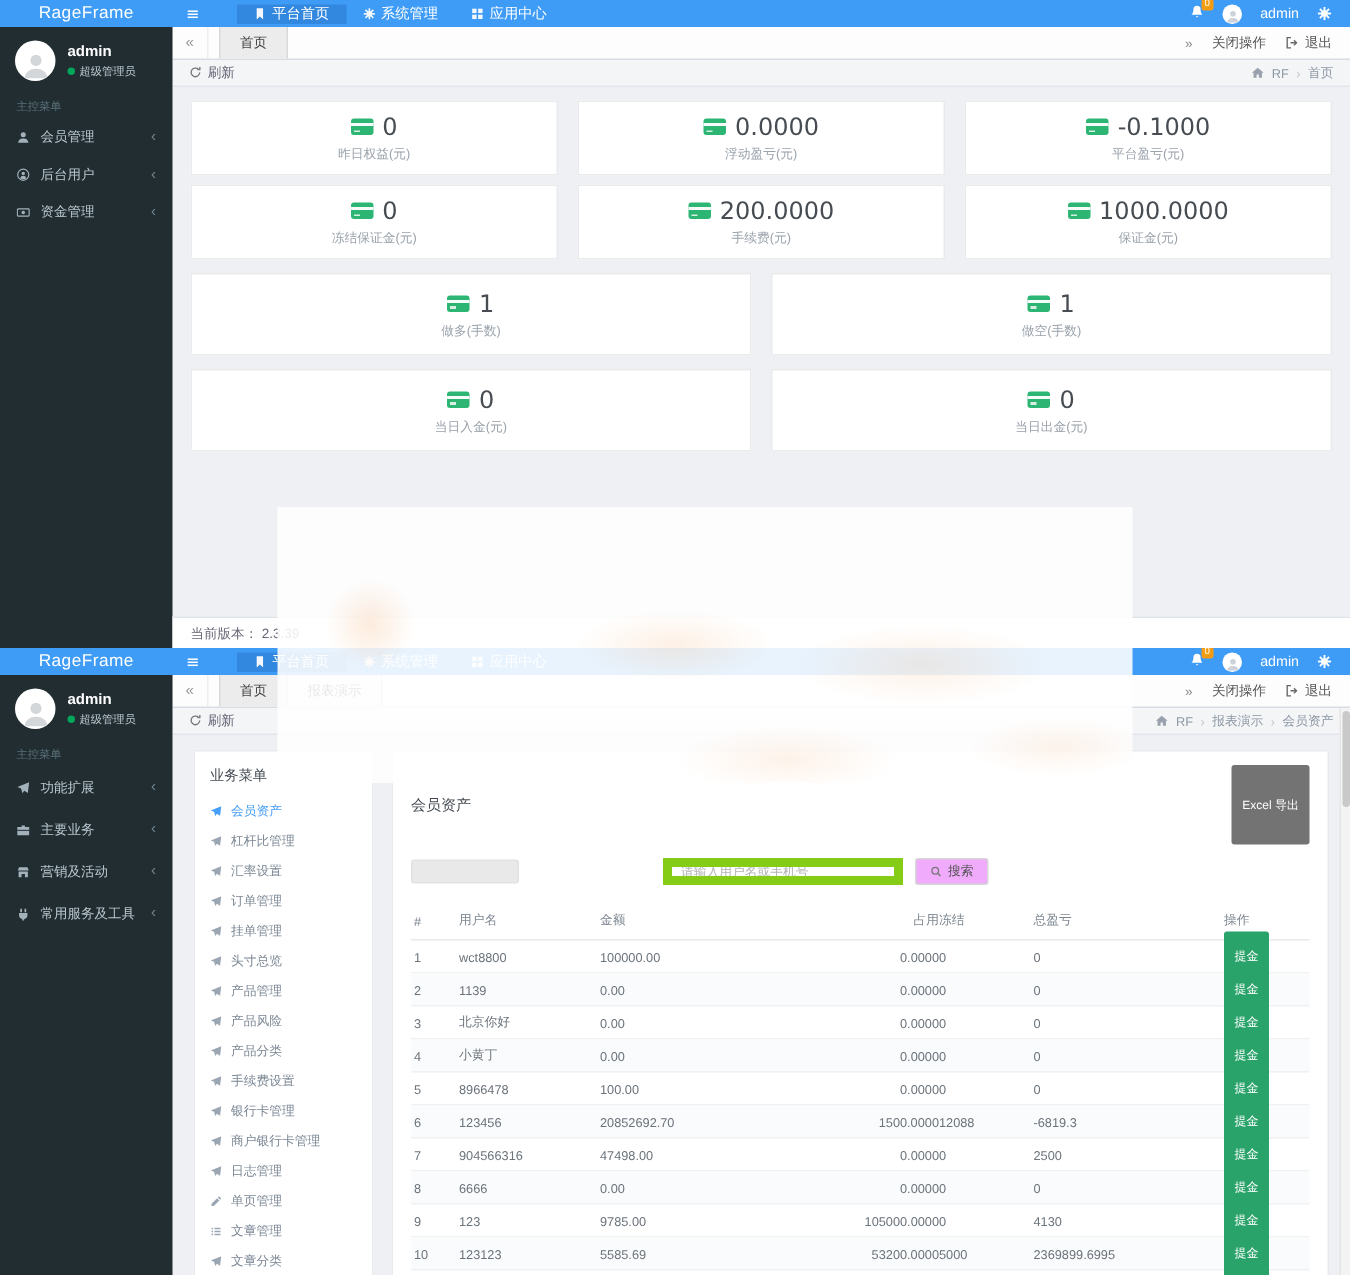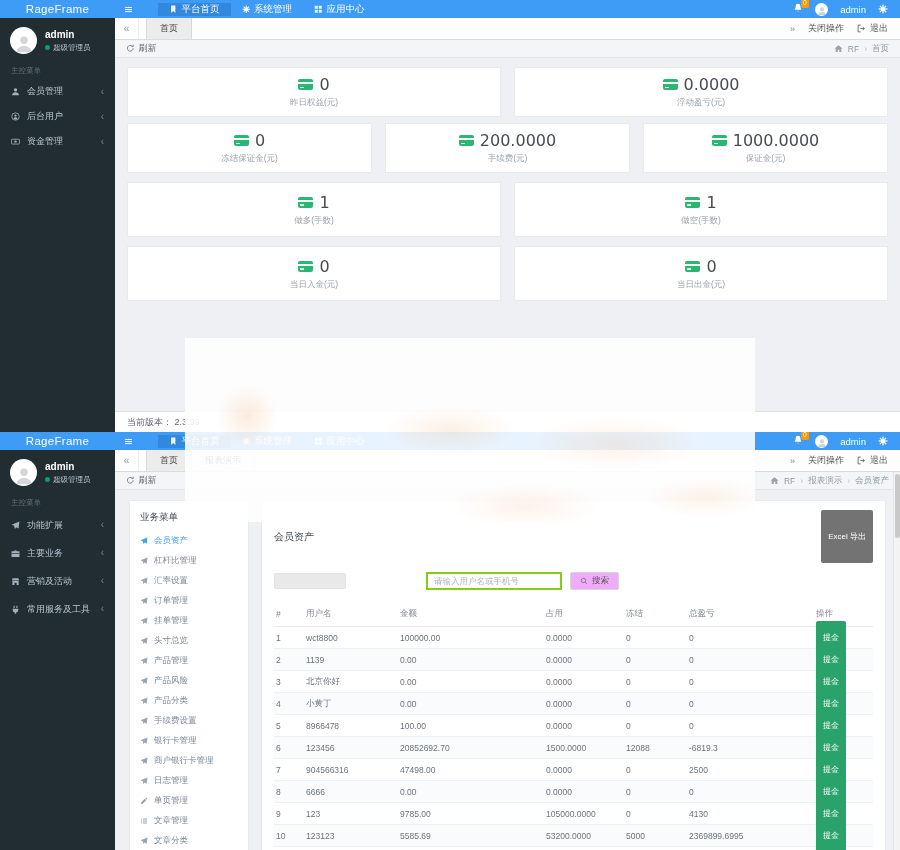--- a/index.html
+++ b/index.html
@@ -81,33 +81,33 @@
 .menu-item{display:flex;align-items:center;gap:6px;padding:4px 10px;font-size:8.5px;color:#7b8794;cursor:pointer;white-space:nowrap;}
 .menu-item .icon{font-size:8px;color:#9aa6b2;flex:none;}
 .menu-item.active,.menu-item.active .icon{color:#459ef7;}
 .main-panel{flex:1;margin-left:12px;background:#fff;border:1px solid #e9eaec;padding:9px 12px 12px;}
 .panel-head{display:flex;align-items:center;justify-content:space-between;}
 .panel-title{font-size:10px;color:#454b52;}
 .excel-btn{background:#737373;color:#fff;font-size:8px;padding:21px 7px;border-radius:2px;border:none;cursor:pointer;}
 .filters{display:flex;align-items:center;margin:9px 0 12px;}
 .filter-select{width:72px;height:16px;background:#e9e9e9;border:1px solid #e2e2e2;border-radius:2px;cursor:pointer;}
 .search-group{display:flex;align-items:center;margin-left:80px;}
-.search-input{width:136px;height:18px;border:2px solid #84cc16;font-size:8.5px;padding:0 6px;color:#666;outline:none;font-family:inherit;}
+.search-input{width:160px;height:18px;border:6px solid #84cc16;font-size:8.5px;padding:0 6px;color:#666;outline:none;font-family:inherit;margin-left:16px;}
 .search-input::placeholder{color:#b3b3b3;}
 .search-btn{height:18px;margin-left:8px;border:1px solid #d6d6d6;background:#f0abfc;display:flex;align-items:center;gap:4px;font-size:8.5px;color:#555;padding:0 9px;border-radius:2px;cursor:pointer;}
 .search-btn .icon{font-size:8px;color:#777;}
 
 .thead,.trow{display:flex;align-items:center;}
 .thead{color:#7e8791;font-size:8.5px;padding:6px 0;border-bottom:1px solid #e7e9ec;}
 .trow{font-size:8.5px;color:#6b737b;height:22px;border-bottom:1px solid #f0f1f3;}
 .trow:nth-child(even){background:#fafbfc;}
 .c0{width:32px;padding-left:2px;flex:none;}
 .c1{width:94px;flex:none;}
 .c2{width:146px;flex:none;}
-.c3{width:80px;flex:none;}
+.c3{width:80px;flex:none;text-align:right;}
 .c4{width:63px;flex:none;}
 .c5{width:127px;flex:none;}
 .c6{flex:1;}
 .action-btn{background:#29a36a;color:#fff;border:none;font-size:8px;padding:11px 7px;border-radius:2px;cursor:pointer;}
 
 .pagination{display:flex;align-items:center;gap:4px;margin-top:12px;font-size:8.5px;color:#888;}
 .pg{min-width:16px;height:16px;display:flex;align-items:center;justify-content:center;border:1px solid #dcdfe3;background:#fff;color:#666;cursor:pointer;border-radius:2px;padding:0 3px;}
 .pg.active{background:#3e9cf6;border-color:#3e9cf6;color:#fff;}
 .pg.navn{color:#999;}
 .goto-label{margin-left:6px;}
@@ -312,20 +312,27 @@
                   <span class="num">0</span>
                 </div>
                 <div class="lbl">昨日权益(元)</div>
               </div>
               <div class="card">
                 <div class="val">
                   <span class="card-icon"></span>
                   <span class="num">0.0000</span>
                 </div>
                 <div class="lbl">浮动盈亏(元)</div>
+              </div>
+              <div class="card">
+                <div class="val">
+                  <span class="card-icon"></span>
+                  <span class="num">-0.1000</span>
+                </div>
+                <div class="lbl">平台盈亏(元)</div>
               </div>
             </div>
             <div class="cardrow">
               <div class="card">
                 <div class="val">
                   <span class="card-icon"></span>
                   <span class="num">0</span>
                 </div>
                 <div class="lbl">冻结保证金(元)</div>
               </div>

